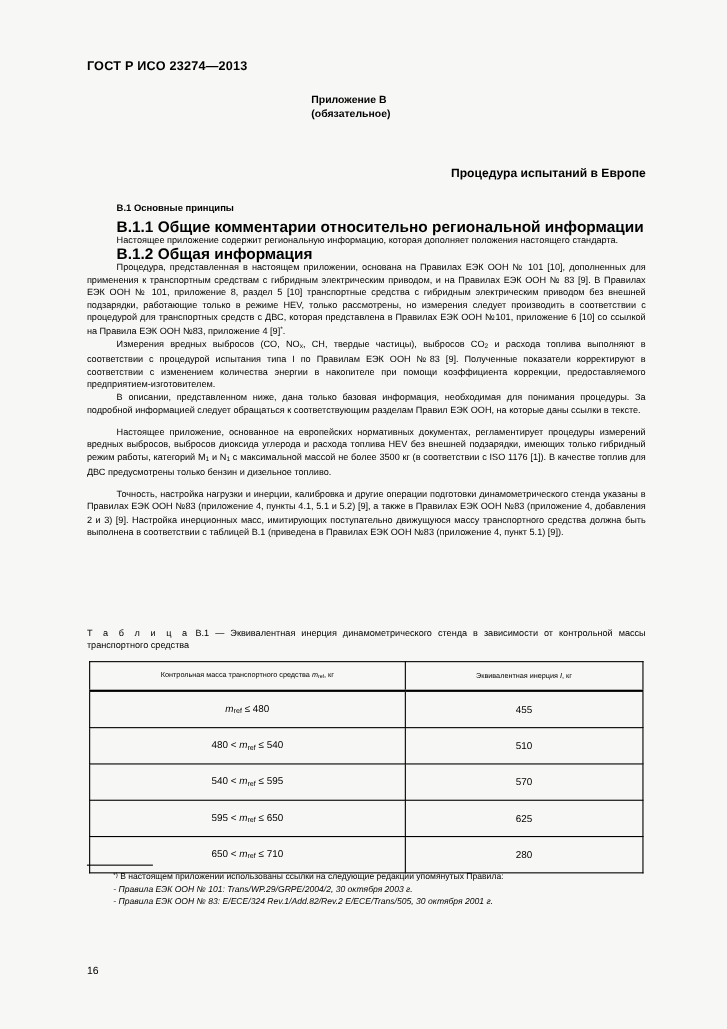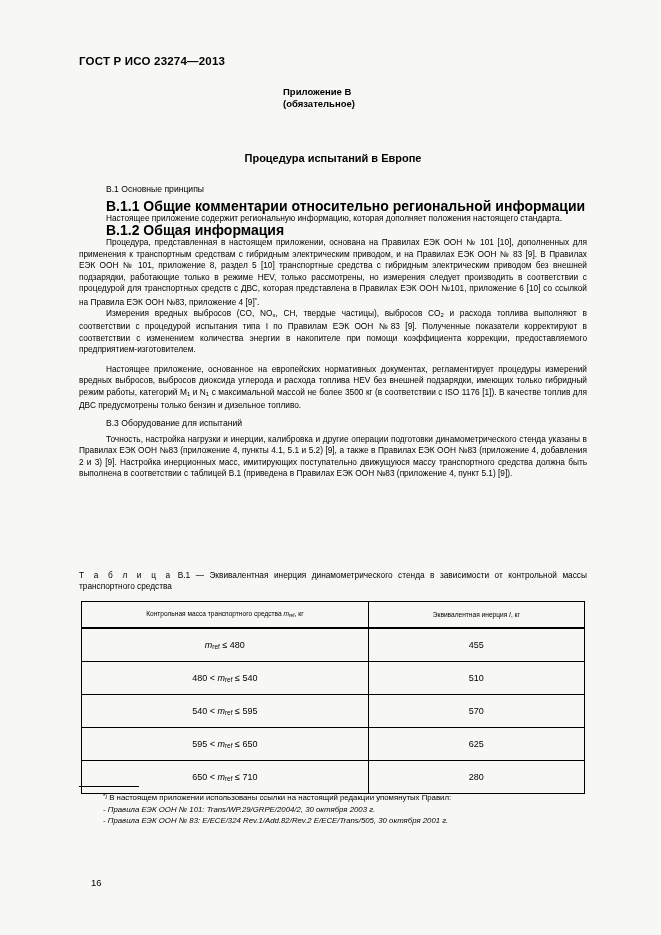--- a/index.html
+++ b/index.html
@@ -47,36 +47,36 @@
     font-size: 9.5px;
     font-weight: bold;
     line-height: 11.5px;
   }
 
   .doc-title {
     position: absolute;
     left: 79px;
     top: 152px;
     width: 508px;
-    text-align: center;
+    text-align: right;
     font-size: 11px;
     font-weight: bold;
   }
 
   
   .body-area {
     position: absolute;
     left: 79px;
     top: 182px;
     width: 508px;
     font-size: 8.3px;
     line-height: 11.45px;
   }
   .h-sec {
-    font-weight: normal;
+    font-weight: bold;
     font-size: 8.6px;
     margin: 0;
     padding: 0 0 0 27px;
     line-height: 14px;
   }
   .h-sub {
     font-weight: bold;
     font-size: 14px;
     margin: 0;
     padding: 0 0 0 27px;
@@ -171,21 +171,20 @@
     text-indent: 24px;
     margin: 0;
     text-align: justify;
   }
 
   .page-number {
     position: absolute;
     left: 79px;
     top: 877px;
     font-size: 9.5px;
-    margin-left: 12px;
   }
 </style>
 </head>
 <body>
 
 <div class="page">
   <div class="sheet"></div>
 
   <div class="doc-header">ГОСТ Р ИСО 23274—2013</div>
 
@@ -200,27 +199,27 @@
 
     <div class="h-sec">В.1 Основные принципы</div>
     <div class="gap-s"></div>
 
     <div class="h-sub">В.1.1 Общие комментарии относительно региональной информации</div>
     <p class="para">Настоящее приложение содержит региональную информацию, которая дополняет положения настоящего стандарта.</p>
 
     <div class="h-sub">В.1.2 Общая информация</div>
     <p class="para">Процедура, представленная в настоящем приложении, основана на Правилах ЕЭК ООН № 101 [10], дополненных для применения к транспортным средствам с гибридным электрическим приводом, и на Правилах ЕЭК ООН № 83 [9]. В Правилах ЕЭК ООН № 101, приложение 8, раздел 5 [10] транспортные средства с гибридным электрическим приводом без внешней подзарядки, работающие только в режиме HEV, только рассмотрены, но измерения следует производить в соответствии с процедурой для транспортных средств с ДВС, которая представлена в Правилах ЕЭК ООН №101, приложение 6 [10] со ссылкой на Правила ЕЭК ООН №83, приложение 4 [9]<sup>*</sup>.</p>
     <p class="para">Измерения вредных выбросов (CO, NO<sub>x</sub>, CH, твердые частицы), выбросов CO<sub>2</sub> и расхода топлива выполняют в соответствии с процедурой испытания типа I по Правилам ЕЭК ООН №83 [9]. Полученные показатели корректируют в соответствии с изменением количества энергии в накопителе при помощи коэффициента коррекции, предоставляемого предприятием-изготовителем.</p>
+    <p class="para">В описании, представленном ниже, дана только базовая информация, необходимая для понимания процедуры. За подробной информацией следует обращаться к соответствующим разделам Правил ЕЭК ООН, на которые даны ссылки в тексте.</p>
 
     <div class="gap-s"></div>
     <div class="gap-s"></div>
     <p class="para">Настоящее приложение, основанное на европейских нормативных документах, регламентирует процедуры измерений вредных выбросов, выбросов диоксида углерода и расхода топлива HEV без внешней подзарядки, имеющих только гибридный режим работы, категорий M<sub>1</sub> и N<sub>1</sub> с максимальной массой не более 3500 кг (в соответствии с ISO 1176 [1]). В качестве топлив для ДВС предусмотрены только бензин и дизельное топливо.</p>
 
     <div class="gap-s"></div>
-    <div class="h-sec">В.3 Оборудование для испытаний</div>
     <div class="gap-s"></div>
 
     <p class="para">Точность, настройка нагрузки и инерции, калибровка и другие операции подготовки динамометрического стенда указаны в Правилах ЕЭК ООН №83 (приложение 4, пункты 4.1, 5.1 и 5.2) [9], а также в Правилах ЕЭК ООН №83 (приложение 4, добавления 2 и 3) [9]. Настройка инерционных масс, имитирующих поступательно движущуюся массу транспортного средства должна быть выполнена в соответствии с таблицей В.1 (приведена в Правилах ЕЭК ООН №83 (приложение 4, пункт 5.1) [9]).</p>
   </div>
 
   <div class="tbl-caption">
     <span class="spaced">Т а б л и ц а</span>
     <span>В.1</span>
     <span>—</span>
     <span>Эквивалентная инерция динамометрического стенда в зависимости от контрольной массы транспортного средства</span>
@@ -252,19 +251,19 @@
       </tr>
       <tr>
         <td>650 &lt; <i>m</i><sub>ref</sub> ≤ 710</td>
         <td>280</td>
       </tr>
     </tbody>
   </table>
 
   <div class="footnote-rule"></div>
   <div class="footnote">
-    <p class="fn-line"><sup>*)</sup> <span>В настоящем приложении использованы ссылки на настоящий редакции упомянутых Правил:</span></p>
+    <p class="fn-line"><sup>*)</sup> <span>В настоящем приложении использованы ссылки на следующие редакции упомянутых Правила:</span></p>
     <p class="fn-item">- Правила ЕЭК ООН № 101: Trans/WP.29/GRPE/2004/2, 30 октября 2003 г.</p>
     <p class="fn-item">- Правила ЕЭК ООН № 83: E/ECE/324 Rev.1/Add.82/Rev.2 E/ECE/Trans/505, 30 октября 2001 г.</p>
   </div>
 
   <div class="page-number">16</div>
 </div>
 
 </body></html>

